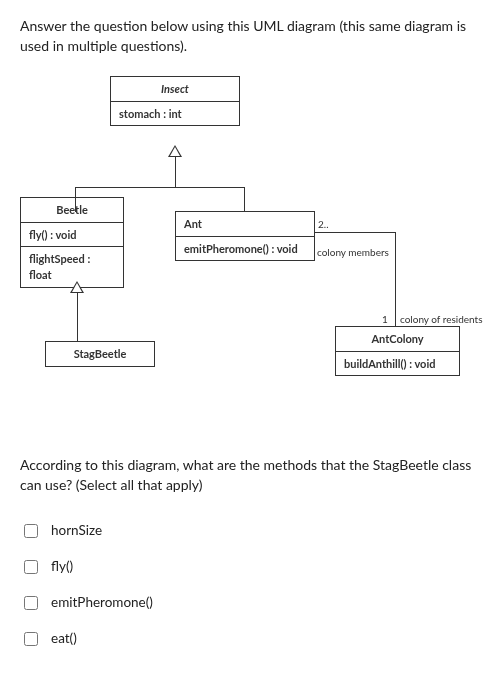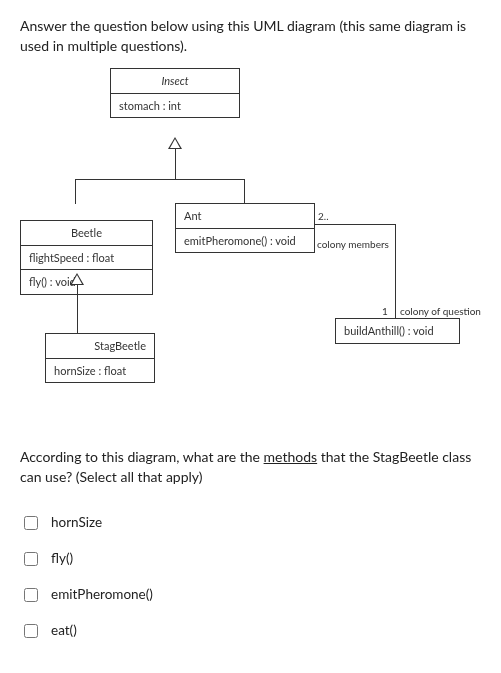--- a/index.html
+++ b/index.html
@@ -5,33 +5,34 @@
   * { box-sizing: border-box; }
   body {
     margin: 0;
     padding: 16px 20px;
     font-family: "Segoe UI", "Lato", -apple-system, sans-serif;
     font-size: 14px;
     color: #222;
     width: 501px;
     line-height: 1.45;
   }
-  .intro { margin-bottom: 12px; }
-  .methods { text-decoration: underline; }
+  .intro { margin-bottom: 20px; }
+  .methods { }
 
   .diagram {
     position: relative;
     height: 360px;
     margin: 8px 0 18px 0;
     font-size: 11px;
     color: #333;
   }
   .uml {
     position: absolute;
     background: #000000;
+    font-weight: bold;
   }
   .uml .sec {
     border: 1px solid #333;
     padding: 4px 8px;
     background: #fff;
     margin-top: -1px;
   }
   .uml .name {
     text-align: center;
     font-style: italic;
@@ -80,37 +81,37 @@
 
 <div class="intro">Answer the question below using this UML diagram (this same diagram is used in multiple questions).</div>
 
 <div class="diagram">
 
   <div class="uml" style="left:90px; top:0; width:130px;">
     <div class="sec name">Insect</div>
     <div class="sec">stomach : int</div>
   </div>
 
-  <div class="uml" style="left:0; top:152px; width:133px;">
+  <div class="uml" style="left:0; top:121px; width:104px;">
     <div class="sec" style="text-align:center;">Beetle</div>
+    <div class="sec">fly() : void</div>
     <div class="sec">flightSpeed : float</div>
-    <div class="sec">fly() : void</div>
   </div>
 
   <div class="uml" style="left:155px; top:135px; width:140px;">
     <div class="sec" style="text-align:left;">Ant</div>
     <div class="sec">emitPheromone() : void</div>
   </div>
 
   <div class="uml" style="left:25px; top:265px; width:110px;">
-    <div class="sec" style="text-align:right;">StagBeetle</div>
-    <div class="sec">hornSize : float</div>
+    <div class="sec" style="text-align:center;">StagBeetle</div>
   </div>
 
   <div class="uml" style="left:315px; top:250px; width:125px;">
+    <div class="sec" style="text-align:center;">AntColony</div>
     <div class="sec">buildAnthill() : void</div>
   </div>
 
   <div class="tri" style="left:148px; top:68px;"></div>
 
   <div class="line" style="left:155px; top:80px; width:1px; height:30px;"></div>
 
   <div class="line" style="left:55px; top:110px; width:170px; height:1px;"></div>
 
   <div class="line" style="left:55px; top:110px; width:1px; height:25px;"></div>
@@ -118,21 +119,21 @@
   <div class="line" style="left:224px; top:110px; width:1px; height:25px;"></div>
 
   <div class="tri" style="left:50px; top:204px;"></div>
   <div class="line" style="left:57px; top:216px; width:1px; height:49px;"></div>
 
   <div class="line" style="left:295px; top:155px; width:80px; height:1px;"></div>
   <div class="line" style="left:375px; top:155px; width:1px; height:95px;"></div>
   <div class="lbl" style="left:298px; top:140px;">2..</div>
   <div class="lbl" style="left:297px; top:168px;">colony members</div>
   <div class="lbl" style="left:362px; top:235px;">1</div>
-  <div class="lbl" style="left:380px; top:235px;">colony of question</div>
+  <div class="lbl" style="left:380px; top:235px;">colony of residents</div>
 
 </div>
 
 <div class="question">
   <span>According to this diagram, what are the </span><span class="methods">methods</span><span> that the StagBeetle class can use? (Select all that apply)</span>
 </div>
 
 <label class="option">
   <input type="checkbox" style="">
   <span>hornSize</span>

